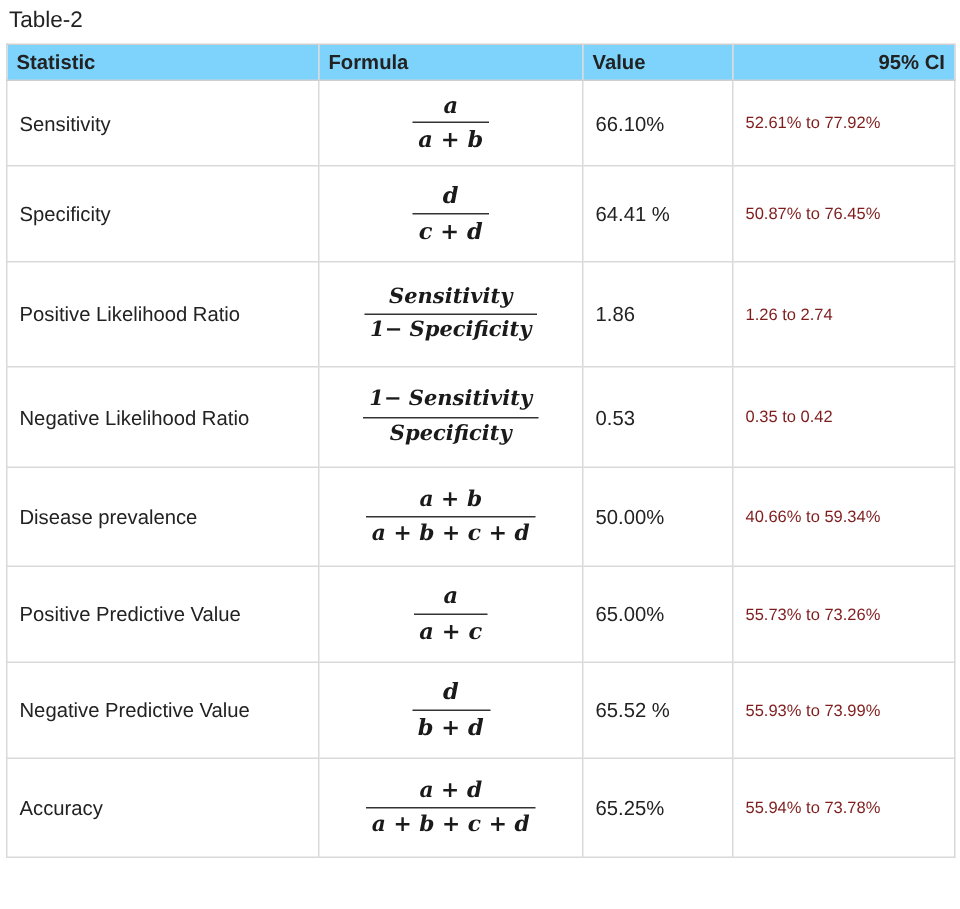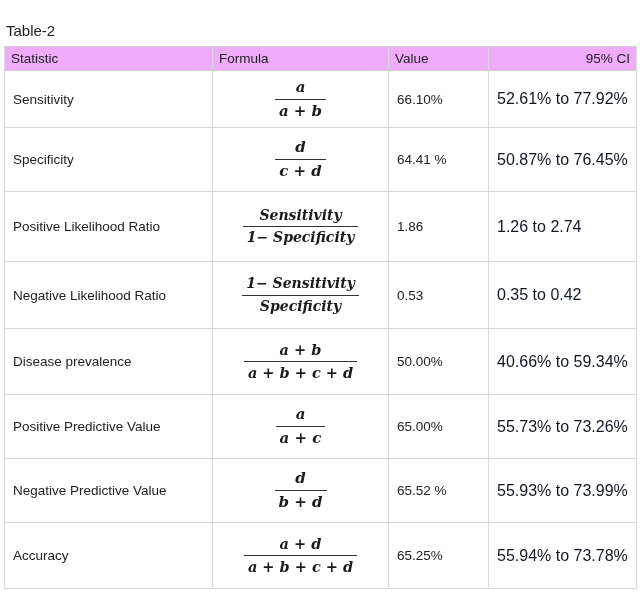--- a/index.html
+++ b/index.html
@@ -16,38 +16,38 @@
   }
   .page {
     width: 640px;
     height: 606px;
     position: relative;
     box-sizing: border-box;
   }
   .caption {
     font-size: 15px;
     color: #222222;
-    padding: 22px 0 6px 6px;
+    padding: 5px 0 6px 6px;
     line-height: 18px;
   }
   table.stats {
     border-collapse: collapse;
     width: 632px;
     margin-left: 4px;
     table-layout: fixed;
   }
   table.stats th, table.stats td {
     border: 1px solid #d9d9d9;
     vertical-align: middle;
     box-sizing: border-box;
   }
   table.stats thead th {
-    background: #f0abfc;
+    background: #7dd3fc;
     font-size: 13.5px;
-    font-weight: normal;
+    font-weight: bold;
     color: #222222;
     height: 24px;
     padding: 3px 6px;
     border-top: 1px solid #cfcfcf;
     border-bottom: 1px solid #cfcfcf;
   }
   th.col-statistic { text-align: left; width: 208px; }
   th.col-formula   { text-align: left; width: 176px; }
   th.col-value     { text-align: left; width: 100px; }
   th.col-ci        { text-align: right; width: 148px; }
@@ -60,23 +60,23 @@
   td.c-formula {
     padding: 4px 6px;
     text-align: center;
   }
   td.c-value {
     font-size: 13.5px;
     padding: 6px 8px;
     color: #222222;
   }
   td.c-ci {
-    font-size: 16px;
+    font-size: 11px;
     padding: 6px 8px;
-    color: #0f172a;
+    color: #7f1d1d;
   }
 
   .frac {
     display: inline-block;
     text-align: center;
     font-family: "DejaVu Serif", serif;
     font-style: italic;
     font-weight: bold;
     color: #1a1a1a;
     line-height: 1.25;

